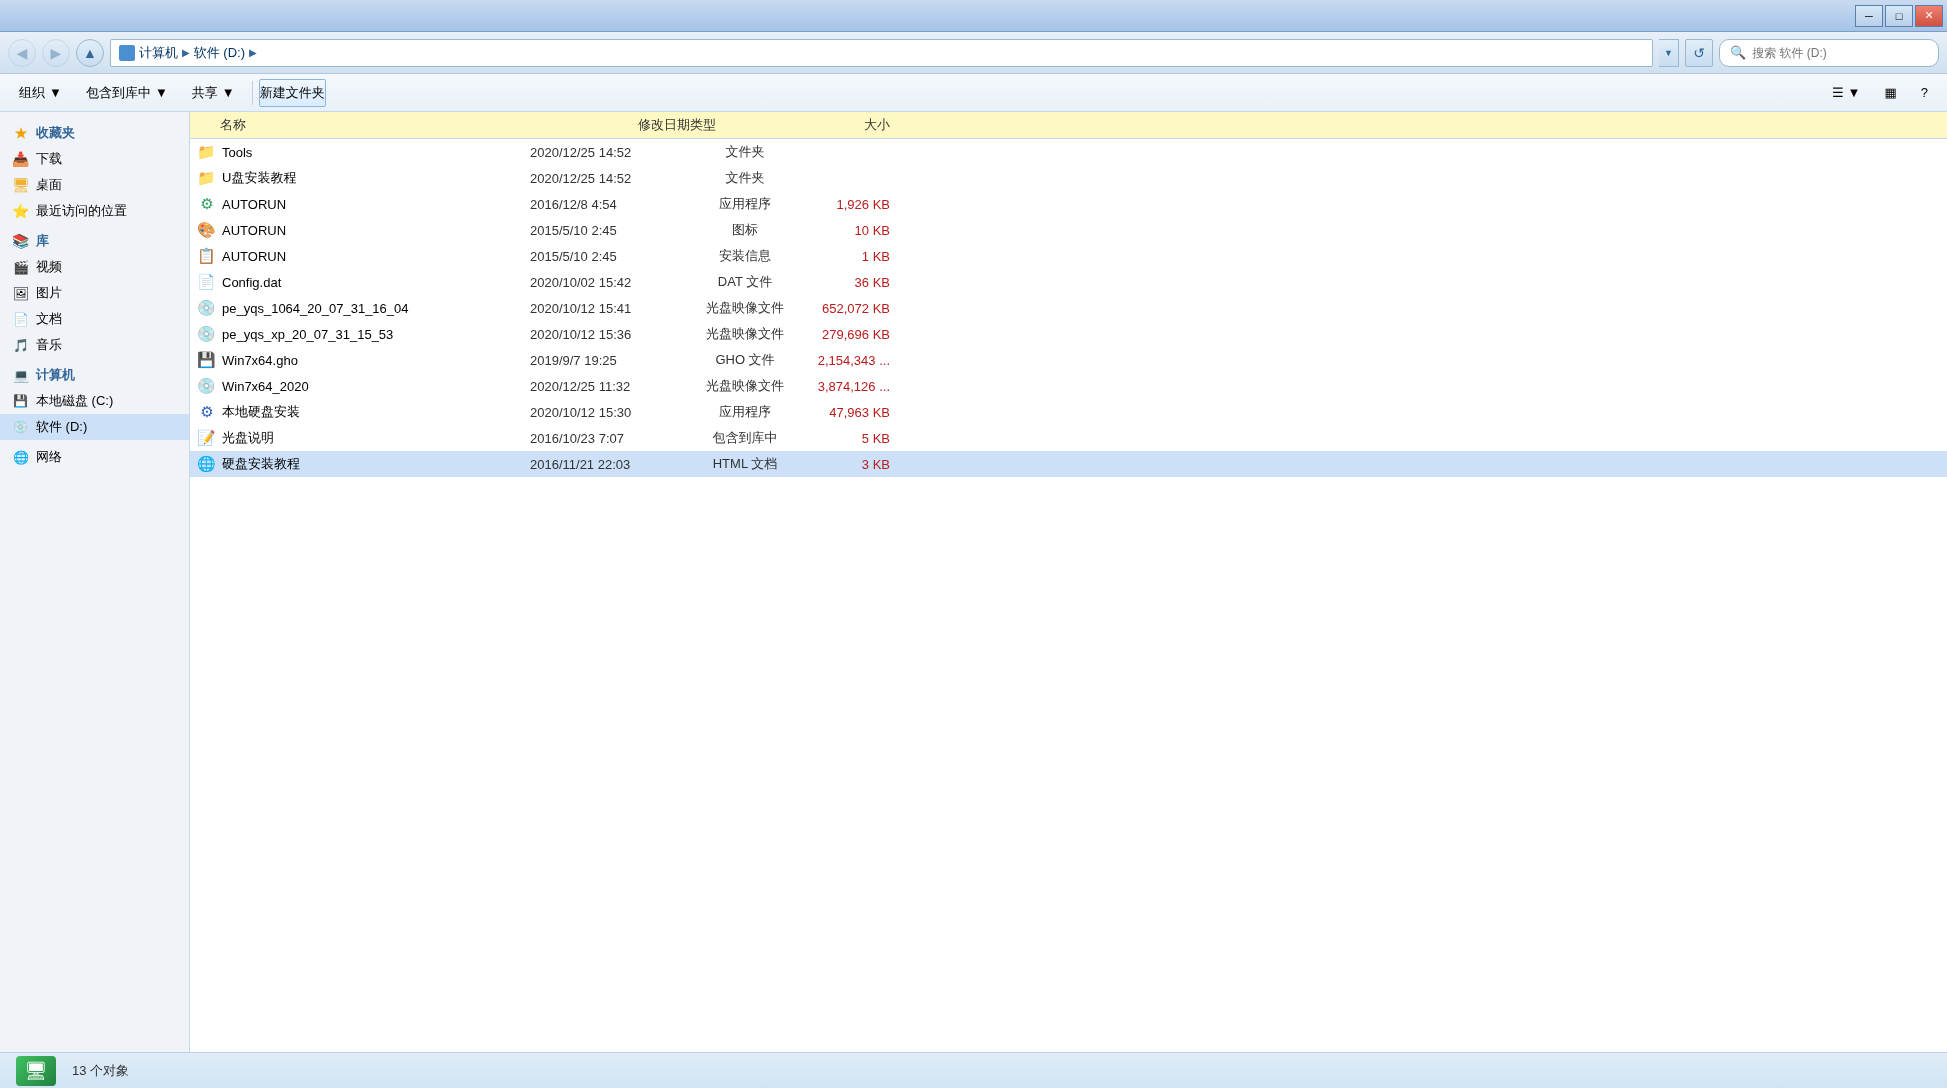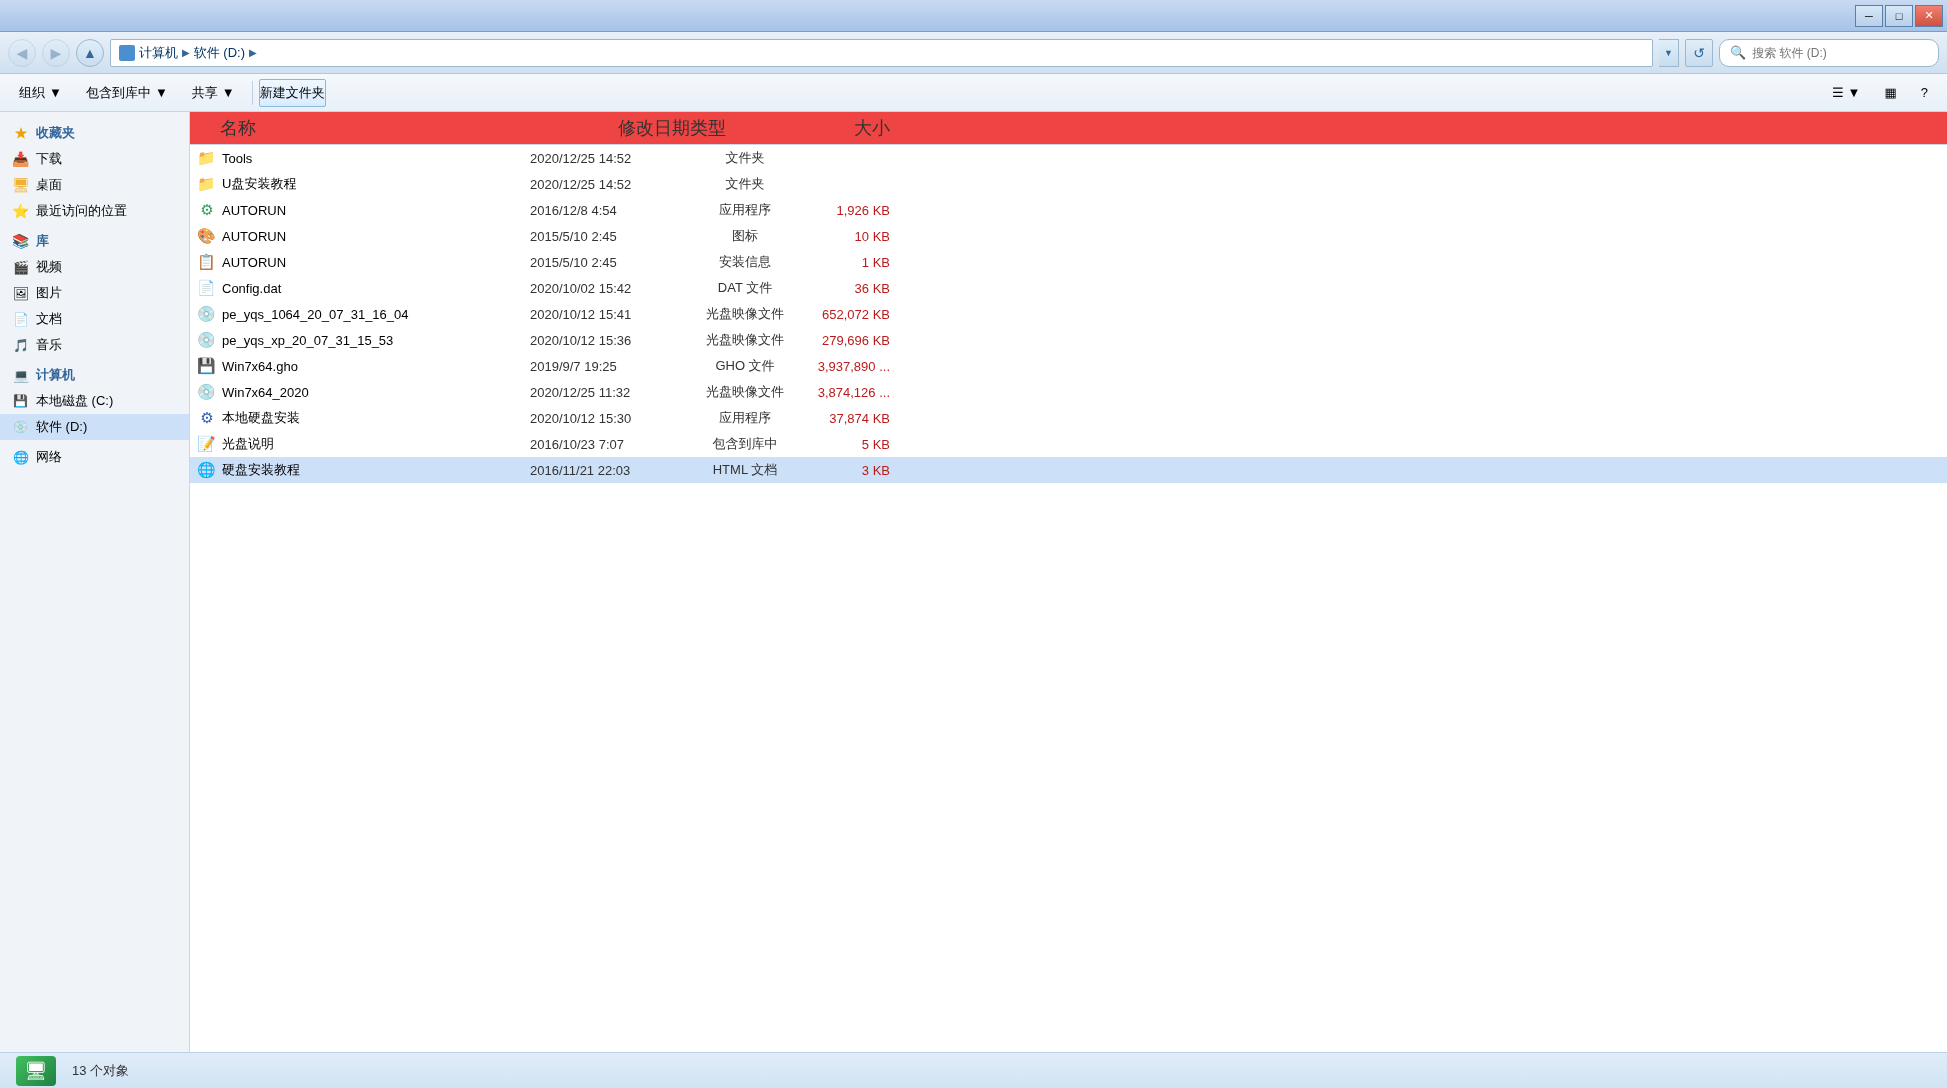--- a/index.html
+++ b/index.html
@@ -237,22 +237,22 @@
     .file-area {
       flex: 1;
       background: #fff;
       overflow-y: auto;
     }
     .file-list-header {
       display: flex;
       align-items: center;
       padding: 4px 0;
       border-bottom: 1px solid #c8d8e8;
-      background: #ef4444;
-      font-size: 18px;
+      background: #fef9c3;
+      font-size: 13px;
       color: #333;
       position: sticky;
       top: 0;
       z-index: 10;
     }
     .col-name { width: 340px; padding-left: 30px; cursor: pointer; }
     .col-date { width: 160px; cursor: pointer; text-align: right; }
     .col-type { width: 110px; cursor: pointer; }
     .col-size { width: 110px; text-align: right; padding-right: 20px; cursor: pointer; }
     .file-row {
@@ -574,21 +574,21 @@
     </div>
         <div class="file-row">
       <div class="file-name-cell">
         <div class="file-icon">
               <span style="color:#888;font-size:15px;">💾</span>
             </div>
         <span>Win7x64.gho</span>
       </div>
       <div class="file-date">2019/9/7 19:25</div>
       <div class="file-type">GHO 文件</div>
-      <div class="file-size">3,937,890 ...</div>
+      <div class="file-size">2,154,343 ...</div>
     </div>
         <div class="file-row">
       <div class="file-name-cell">
         <div class="file-icon">
               <span style="color:#6090d0;font-size:15px;">💿</span>
             </div>
         <span>Win7x64_2020</span>
       </div>
       <div class="file-date">2020/12/25 11:32</div>
       <div class="file-type">光盘映像文件</div>
@@ -596,21 +596,21 @@
     </div>
         <div class="file-row">
       <div class="file-name-cell">
         <div class="file-icon">
               <span style="color:#3060c0;font-size:15px;">⚙</span>
             </div>
         <span>本地硬盘安装</span>
       </div>
       <div class="file-date">2020/10/12 15:30</div>
       <div class="file-type">应用程序</div>
-      <div class="file-size">37,874 KB</div>
+      <div class="file-size">47,963 KB</div>
     </div>
         <div class="file-row">
       <div class="file-name-cell">
         <div class="file-icon">
               <span style="color:#888;font-size:15px;">📝</span>
             </div>
         <span>光盘说明</span>
       </div>
       <div class="file-date">2016/10/23 7:07</div>
       <div class="file-type">包含到库中</div>

